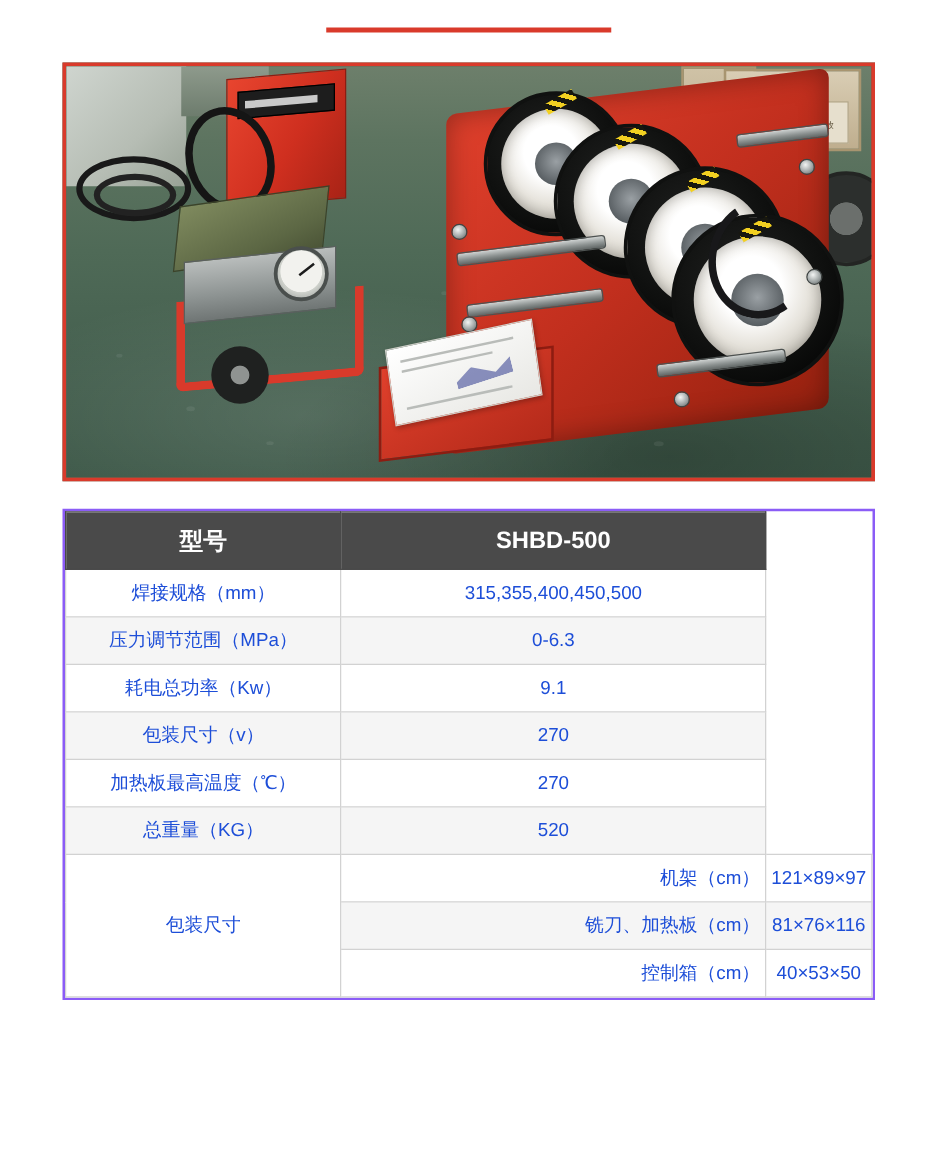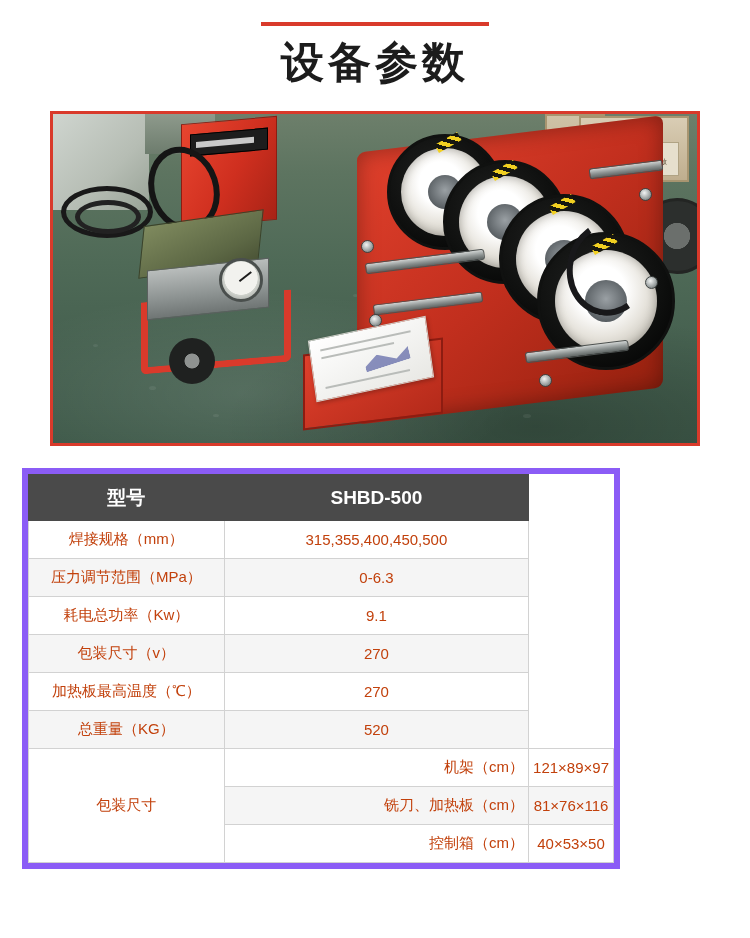--- a/index.html
+++ b/index.html
@@ -227,35 +227,35 @@
   }
   .hose {
     position: absolute; left: 228px; top: 92px; width: 84px; height: 96px;
     border: 6px solid #18181a; border-radius: 50%;
     border-right-color: transparent; border-top-color: transparent;
     transform: rotate(12deg);
   }
 
   
   .table-wrap {
-    margin: 22px 50px 0 22px;
-    width: 598px;
-    border: 6px solid #8b5cf6;
+    margin: 22px 50px 0 50px;
+    width: 650px;
+    border: 2px solid #8b5cf6;
   }
   table {
     width: 100%;
     border-collapse: collapse;
     font-size: 15px;
   }
   th, td {
     border: 1px solid #d2d2d2;
     text-align: center;
     padding: 9px 4px;
     height: 38px;
-    color: #c2410c;
+    color: #1d4ed8;
   }
   thead th {
     background: #4a4a4a;
     color: #ffffff;
     font-size: 19px;
     font-weight: bold;
     height: 46px;
     border-color: #4a4a4a;
   }
   tbody tr:nth-child(odd) td { background: #ffffff; }
@@ -267,21 +267,20 @@
     background: #ffffff !important;
     font-family: Liberation Serif, serif;
   }
   .pack-sub { width: 27%; text-align: right; }
 </style>
 </head>
 <body>
 
 <div class="title-wrap">
   <div class="title-rule"></div>
-  <div class="title-text">设备参数</div>
 </div>
 
 <div class="photo-frame">
   <div class="photo">
 
     <div class="wall"></div>
     <div class="wall2"></div>
 
     <div class="crate c2"></div>
     <div class="crate c1"></div>

